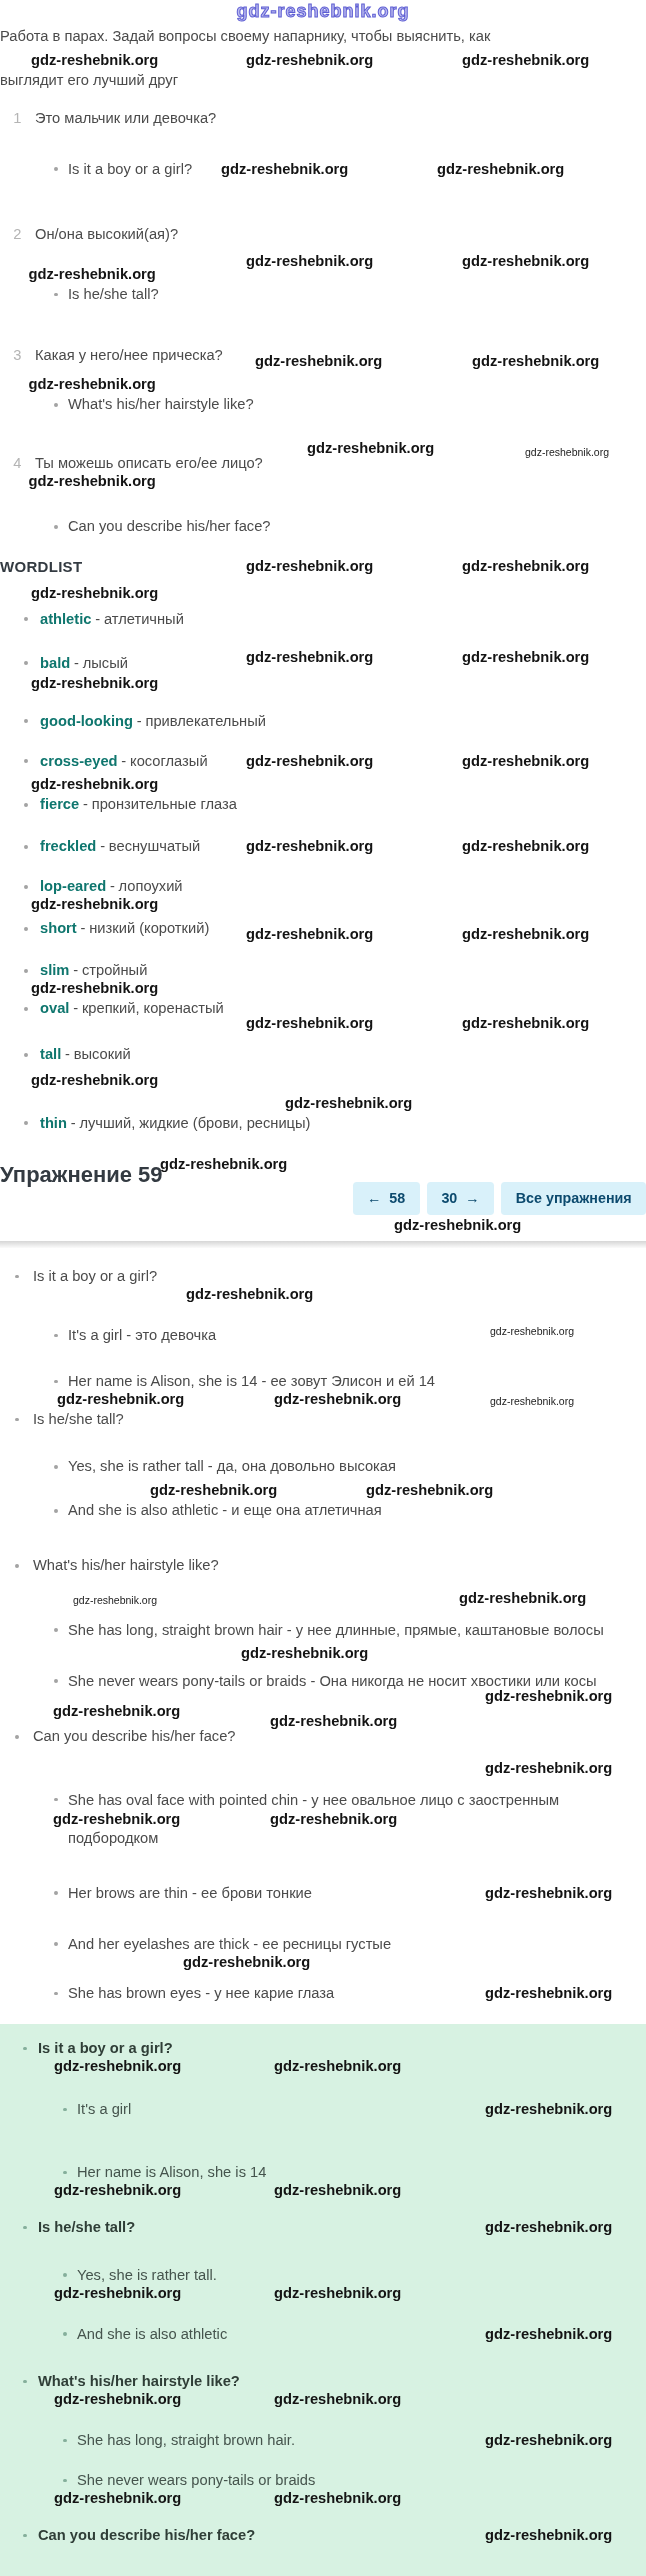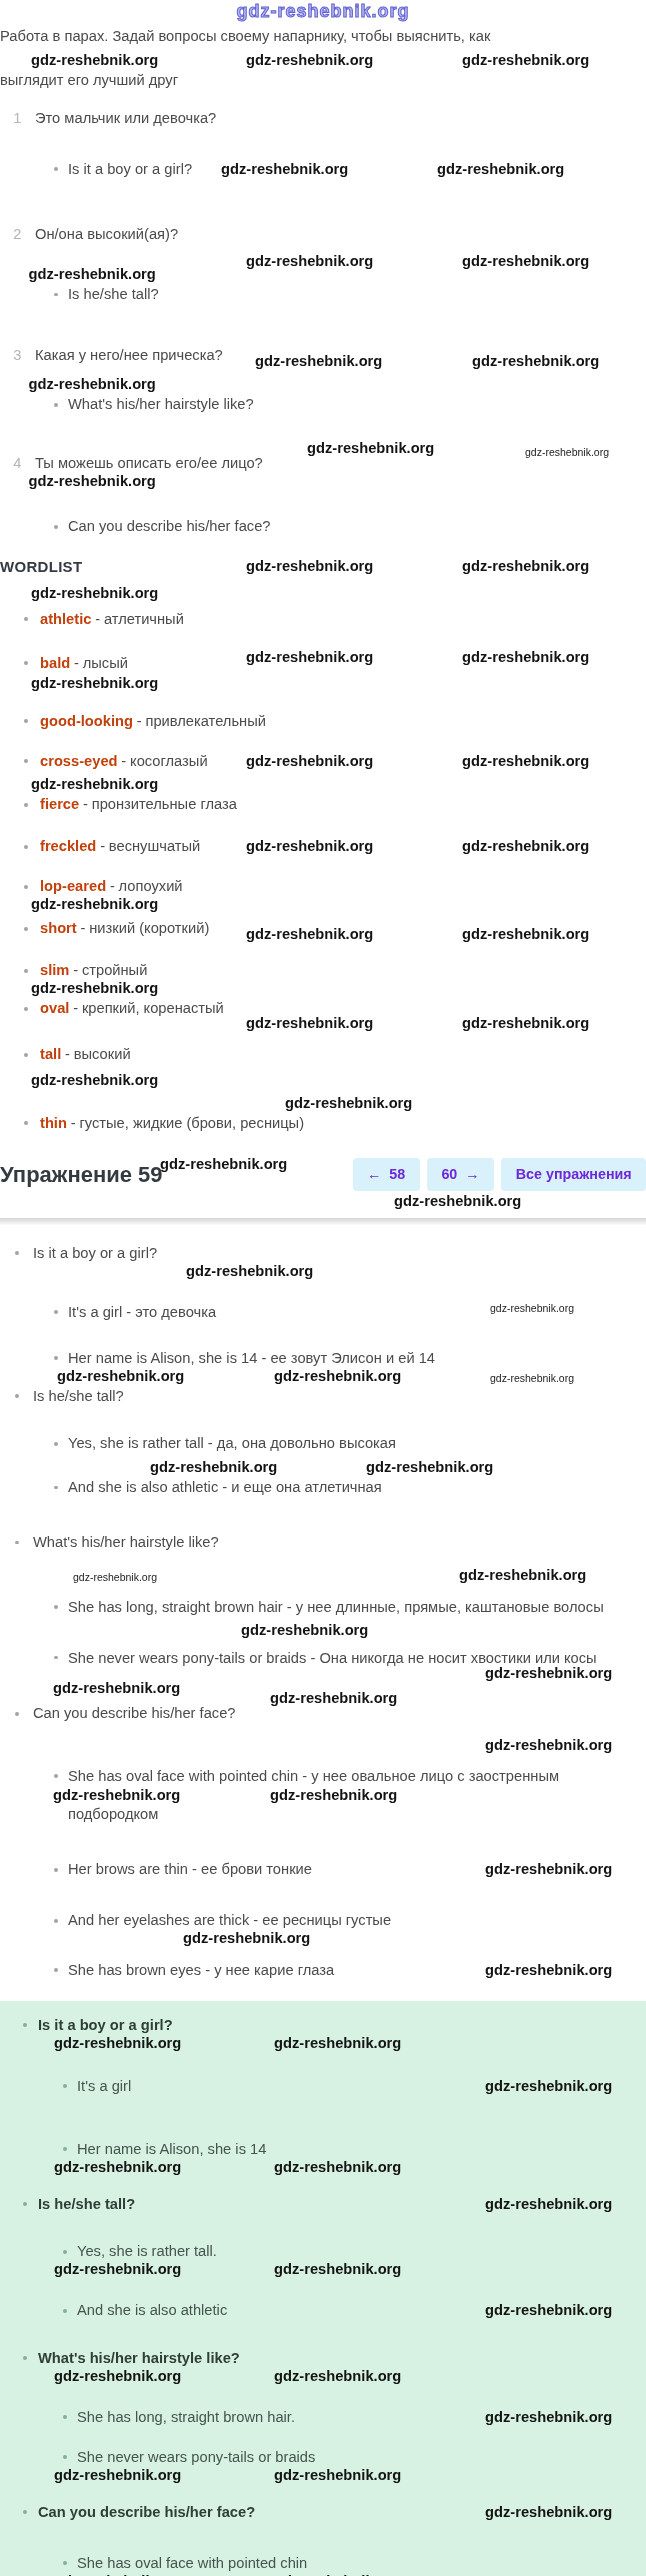--- a/index.html
+++ b/index.html
@@ -15,27 +15,27 @@
   .outline{font-size:18px;font-weight:700;letter-spacing:1px;color:#b9b9ee;-webkit-text-stroke:1px #5d5dd3;}
   .intro{margin-top:1.9px;}
   .numrow{padding-left:35px;}
   .num{position:absolute;left:13.3px;color:#b4b4b4;}
   .sub{padding-left:68px;}
   .sub .dot{left:54px;}
   .l1{padding-left:33px;}
   .l1 .dot{left:15px;}
   .wl{padding-left:40px;}
   .wl .dot{left:24px;}
-  .wl b{color:#c2410c;}
+  .wl b{color:#0f766e;}
   .sep{margin:0 3.8px;}
   .wltitle{font-weight:700;color:#333a41;font-size:15px;letter-spacing:0.3px;}
   .exheader{display:flex;align-items:flex-start;margin-top:25px;position:relative;}
   .extitle{font-size:22px;font-weight:700;color:#333a41;line-height:34px;}
   .navs{display:flex;gap:7.6px;margin-left:auto;}
-  .btn{background:#d9f1fa;color:#6d28d9;border:none;border-radius:3.8px;padding:8.6px 14.3px;font:700 14.3px "Liberation Sans",sans-serif;cursor:pointer;white-space:nowrap;}
+  .btn{background:#d9f1fa;color:#0c4a6e;border:none;border-radius:3.8px;padding:8.6px 14.3px;font:700 14.3px "Liberation Sans",sans-serif;cursor:pointer;white-space:nowrap;margin-top:24px;}
   .btn .arr{font-weight:700;}
   .divider{height:6.7px;background:linear-gradient(#d6d6d6,#fbfbfb);margin-top:5.7px;}
   .green{background:#d7f2e2;flex:1;padding:15px 0 28.5px;color:#45544d;margin-top:21px;}
   .gq{padding-left:38px;font-weight:700;color:#2f3e37;}
   .gq .dot{left:23px;background:#85af9b;}
   .gsub{padding-left:77px;}
   .gsub .dot{left:63px;background:#85af9b;}
   .lh44{line-height:42px;}
   .lh46{line-height:44px;}
   .lh40{line-height:38px;}
@@ -186,29 +186,29 @@
   </div>
   <div class="wmrow" style="margin-top:7.6px">
     <span class="wm abs" style="left:31px">gdz-reshebnik.org</span>
   </div>
 
   <div class="wmrow" style="margin-top:3.8px">
     <span class="wm abs" style="left:285px">gdz-reshebnik.org</span>
   </div>
 
   <div class="row wl">
-    <span class="dot"></span><b>thin</b><span class="sep">-</span><span>густые, жидкие (брови, ресницы)</span>
+    <span class="dot"></span><b>thin</b><span class="sep">-</span><span>лучший, жидкие (брови, ресницы)</span>
   </div>
 
   <div class="exheader">
     <span class="extitle">Упражнение 59</span>
     <span class="wm abs" style="left:160px;top:-1.9px">gdz-reshebnik.org</span>
     <div class="navs">
       <button class="btn"><span class="arr">←</span>&nbsp;&nbsp;<span>58</span></button>
-      <button class="btn"><span>60</span>&nbsp;&nbsp;<span class="arr">→</span></button>
+      <button class="btn"><span>30</span>&nbsp;&nbsp;<span class="arr">→</span></button>
       <button class="btn"><span>Все упражнения</span></button>
     </div>
   </div>
   <div class="wmrow" style="margin-top:1.9px">
     <span class="wm abs" style="left:394px">gdz-reshebnik.org</span>
   </div>
   <div class="divider"></div>
 
   <div>
 

